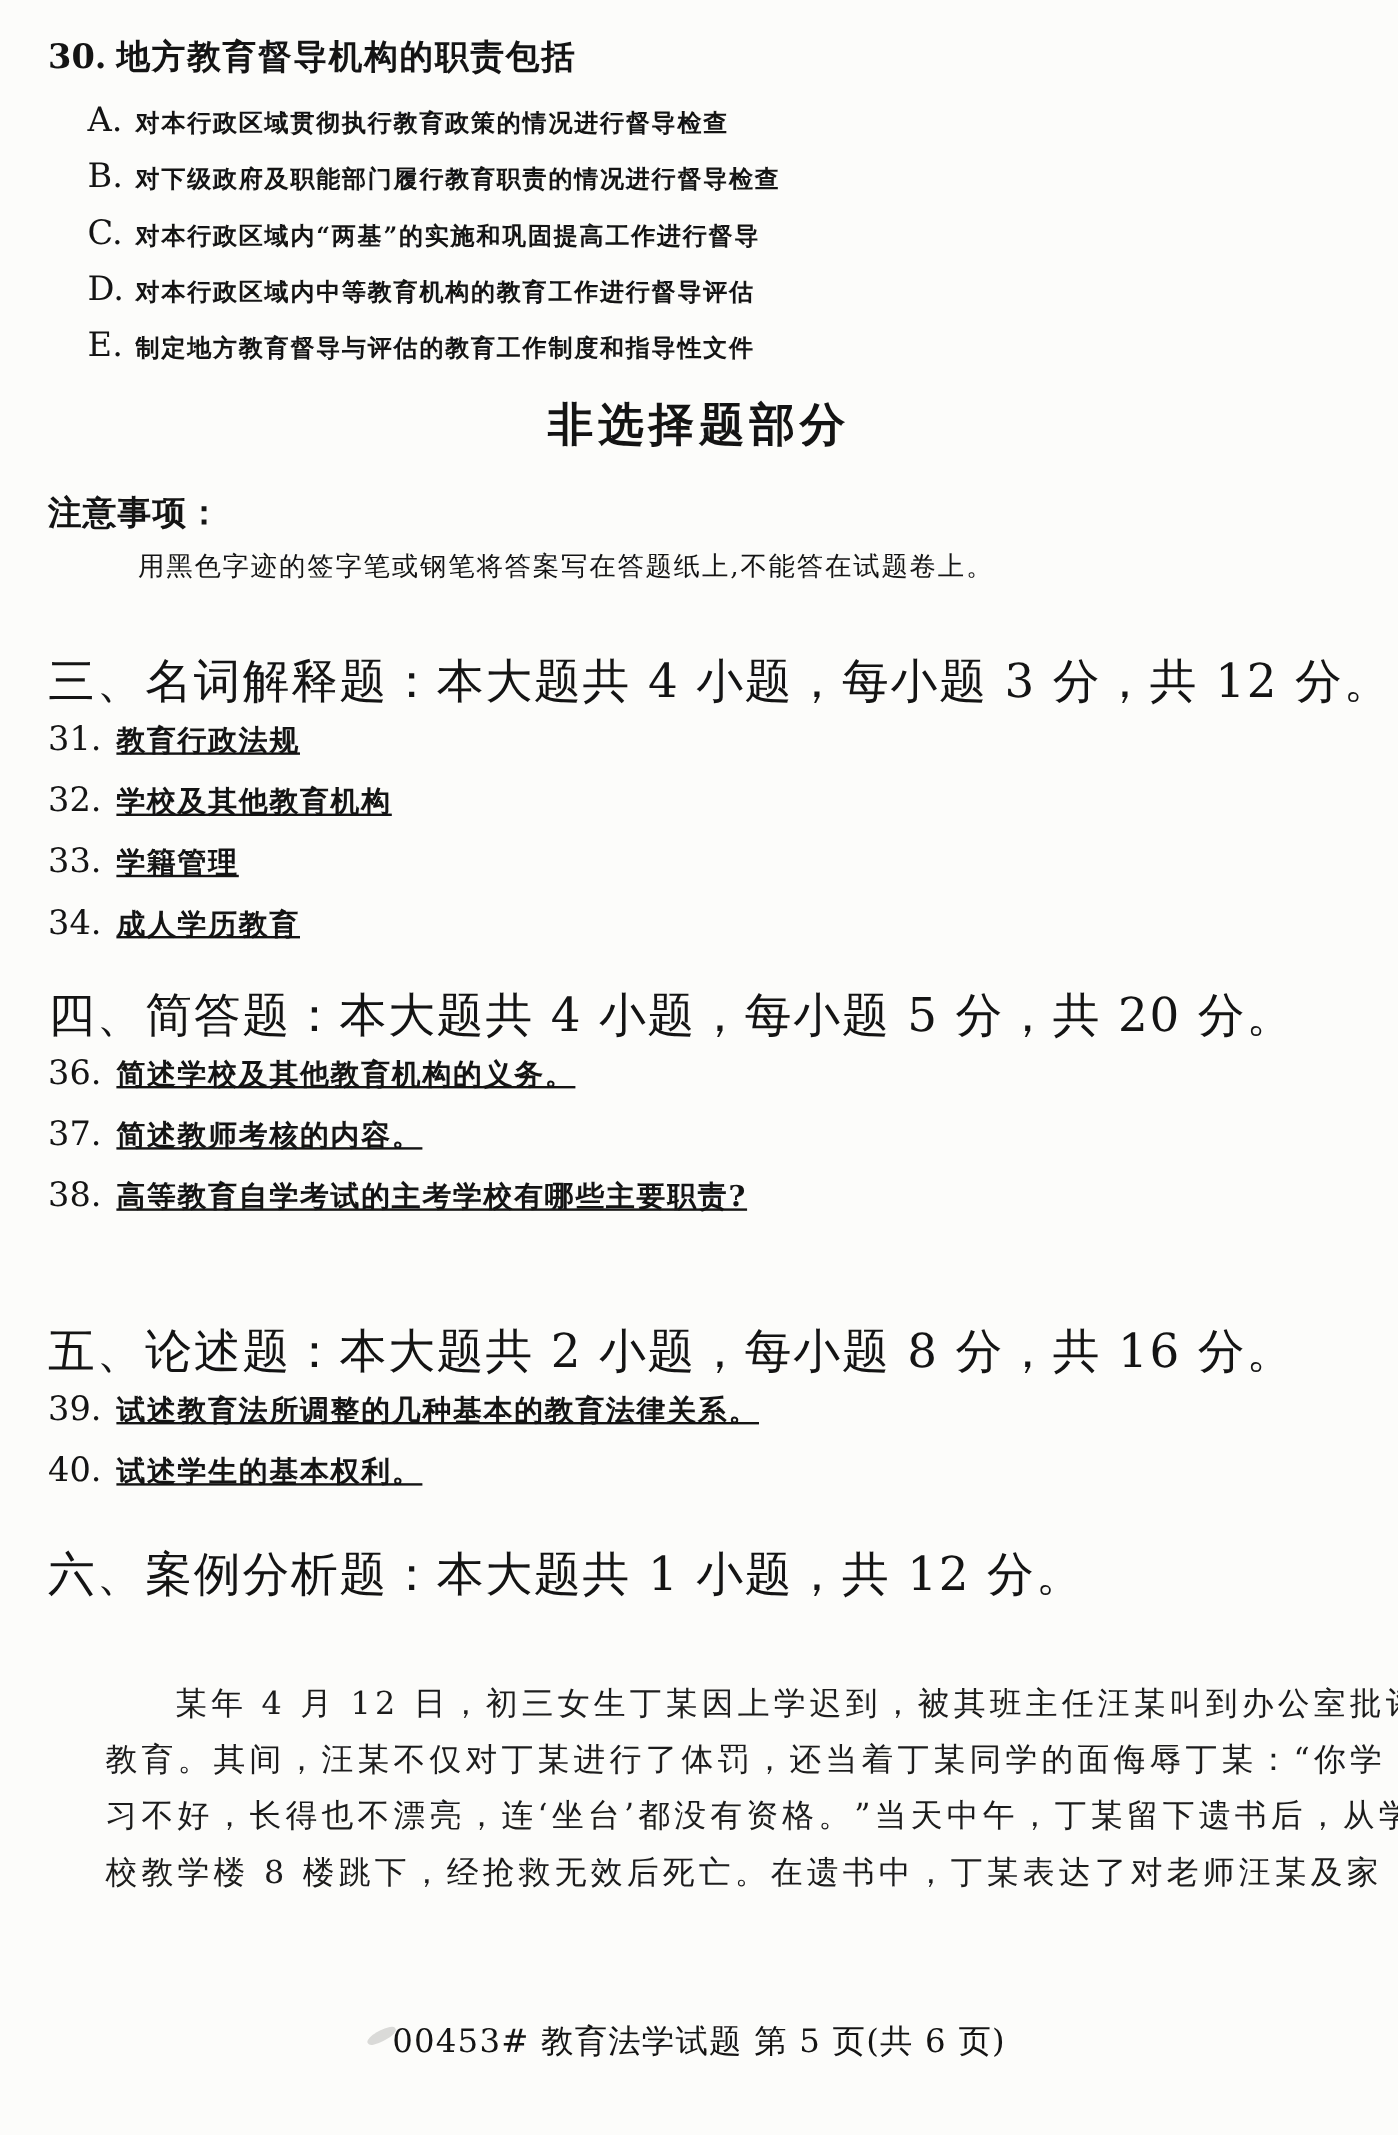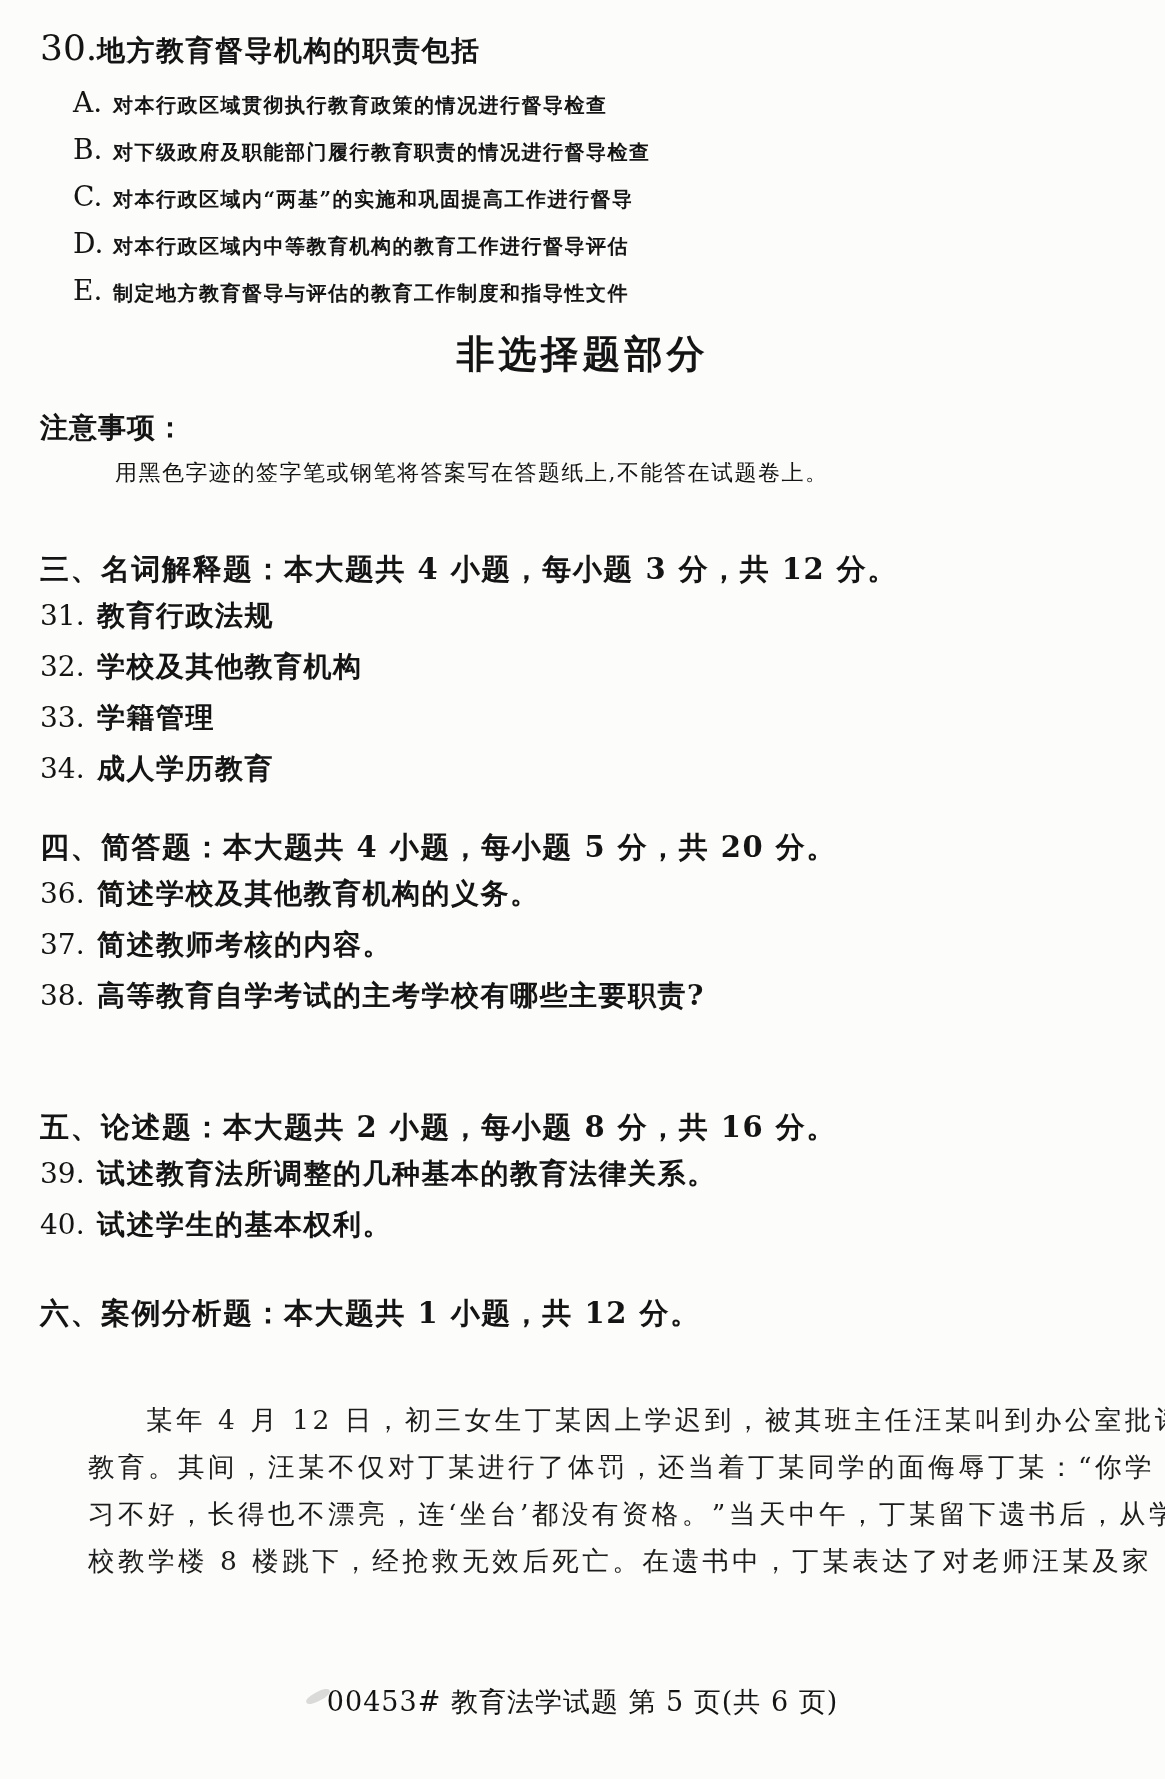--- a/index.html
+++ b/index.html
@@ -9,21 +9,21 @@
     font-family: "DejaVu Serif", "Liberation Serif", serif;
     color: #141414;
     position: relative;
     overflow: hidden;
   }
   .abs { position: absolute; }
 
   
   #q30-block { top: 28px; left: 40px; right: 40px; }
   .q-line { line-height: 40px; white-space: nowrap; }
-  .q-num { display: inline-block; width: 57px; font-weight: 400; font-size: 36px; }
+  .q-num { display: inline-block; width: 57px; font-weight: 700; font-size: 28px; }
   .q-text { font-weight: 700; font-size: 28px; letter-spacing: 1.5px; }
   .options { margin-left: 33px; margin-top: 6px; }
   .opt-row { line-height: 43px; white-space: nowrap; }
   .opt-label { display: inline-block; width: 40px; font-weight: 400; font-size: 28px; }
   .opt-text { font-weight: 700; font-size: 20px; letter-spacing: 1.5px; }
 
   
   #section-title-block { top: 332px; left: 0; width: 100%; text-align: center; }
   .section-title { font-size: 38px; font-weight: 700; letter-spacing: 4px; line-height: 44px; }
 
@@ -31,24 +31,24 @@
   #notice-block { top: 406px; left: 40px; right: 40px; }
   .notice-title { font-size: 28px; font-weight: 700; line-height: 44px; letter-spacing: 1px; }
   .notice-body { font-size: 22px; font-weight: 400; line-height: 46px; padding-left: 75px; letter-spacing: 1.5px; }
 
   
   .part-block { left: 40px; right: 40px; }
   #part3-block { top: 546px; }
   #part4-block { top: 824px; }
   #part5-block { top: 1104px; }
   #part6-block { top: 1290px; }
-  .part-heading { font-size: 29px; font-weight: 700; line-height: 46px; letter-spacing: 1.5px; white-space: nowrap; }
+  .part-heading { font-size: 39px; font-weight: 400; line-height: 46px; letter-spacing: 1.5px; white-space: nowrap; }
   .item-row { line-height: 47px; white-space: nowrap; }
   .item-num { display: inline-block; width: 57px; font-weight: 400; font-size: 28px; }
-  .item-text { font-weight: 700; font-size: 28px; letter-spacing: 1.5px; }
+  .item-text { font-weight: 700; font-size: 24px; letter-spacing: 1.5px; text-decoration: underline; }
 
   
   #case-block { top: 1396px; left: 88px; width: 956px; }
   .case-line { font-size: 26.5px; font-weight: 400; line-height: 47px; letter-spacing: 3.5px; white-space: nowrap; color: #1c1c1c; }
   .case-line.first { text-indent: 58px; }
 
   
   #footer-block { top: 1682px; left: 0; width: 100%; text-align: center; }
   .footer-text { font-size: 27px; font-weight: 400; line-height: 40px; letter-spacing: 1px; }
   .smudge {

